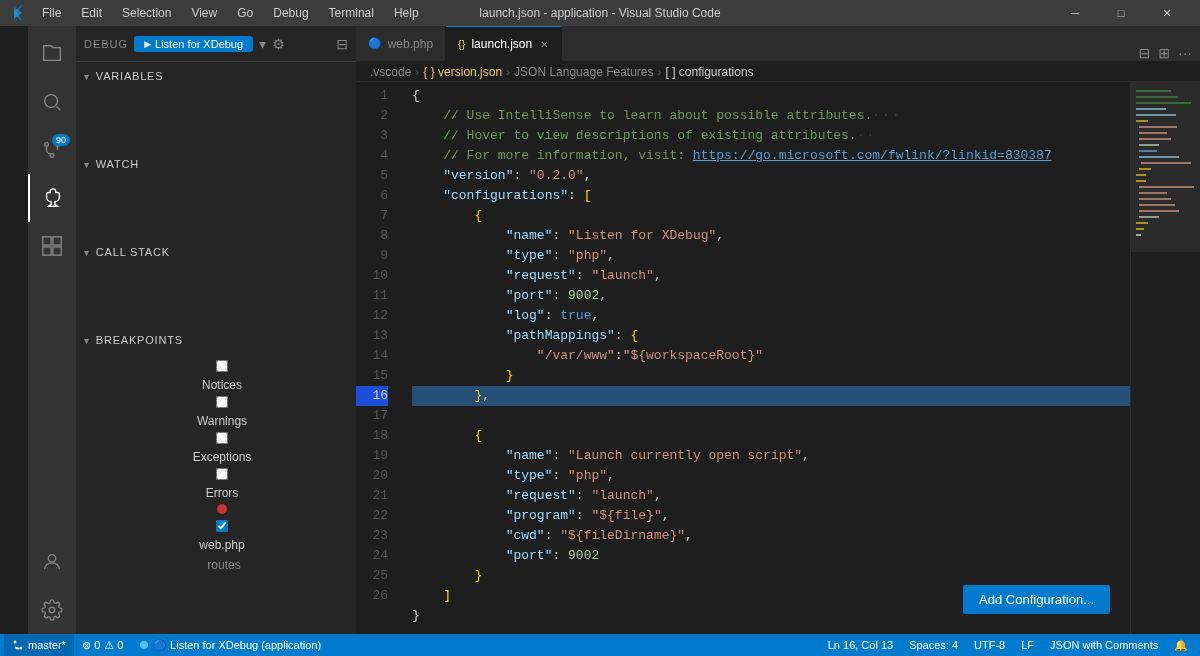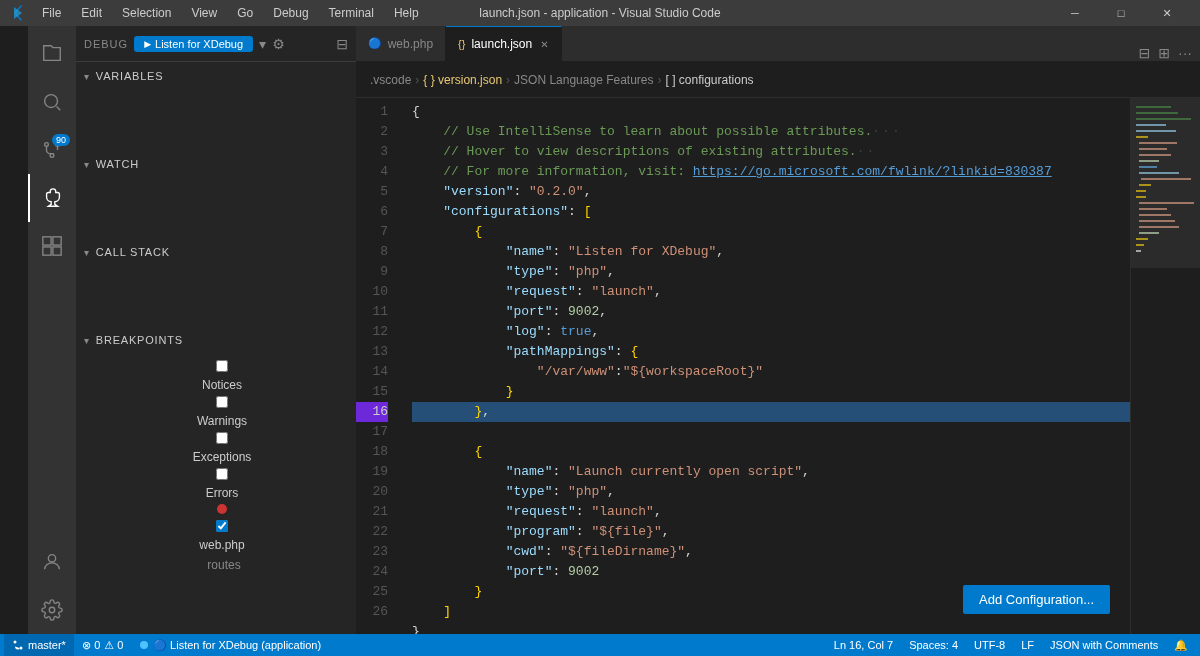--- a/index.html
+++ b/index.html
@@ -264,21 +264,21 @@
       display: flex;
       align-items: center;
       padding: 0 8px;
       gap: 8px;
       color: #888;
       font-size: 14px;
     }
 
     
     #breadcrumb {
-      height: 36px;
+      height: 20px;
       background: #1e1e1e;
       display: flex;
       align-items: center;
       padding: 0 14px;
       font-size: 12px;
       color: #888;
       gap: 4px;
       border-bottom: 1px solid #2d2d2d;
       flex-shrink: 0;
     }
@@ -568,21 +568,21 @@
         <div>6</div>
           <div>7</div>
           <div>8</div>
           <div>9</div>
           <div>10</div>
         <div>11</div>
           <div>12</div>
           <div>13</div>
           <div>14</div>
           <div>15</div>
-        <div style="background:#6d28d9;color:#ccc;">16</div>
+        <div style="background:#1d4ed8;color:#ccc;">16</div>
         <div>17</div>
           <div>18</div>
           <div>19</div>
           <div>20</div>
         <div>21</div>
           <div>22</div>
           <div>23</div>
           <div>24</div>
           <div>25</div>
           <div>26</div>
@@ -667,21 +667,21 @@
   </div>
   <div class="status-item">
     <svg width="10" height="10" viewBox="0 0 10 10">
       <circle cx="5" cy="5" r="4" fill="#4fc1ff"></circle>
     </svg>
     <span>🔵 Listen for XDebug (application)</span>
   </div>
   <div class="status-spacer"></div>
   <div class="status-right">
     <div class="status-item">
-      <span>Ln 16, Col 7</span>
+      <span>Ln 16, Col 13</span>
     </div>
     <div class="status-item">
       <span>Spaces: 4</span>
     </div>
     <div class="status-item">
       <span>UTF-8</span>
     </div>
     <div class="status-item">
       <span>LF</span>
     </div>

